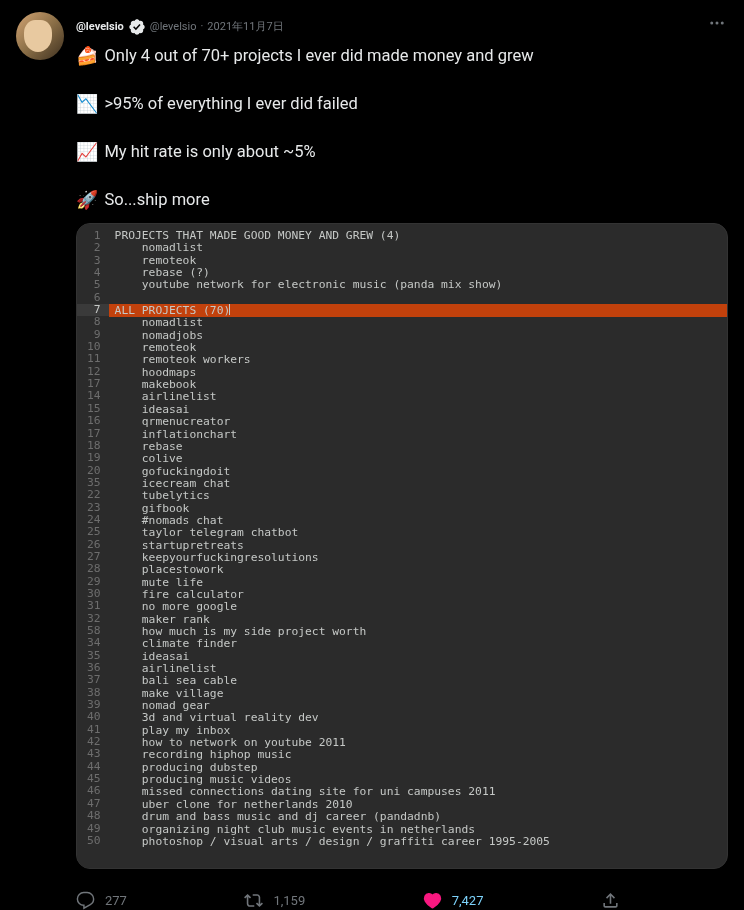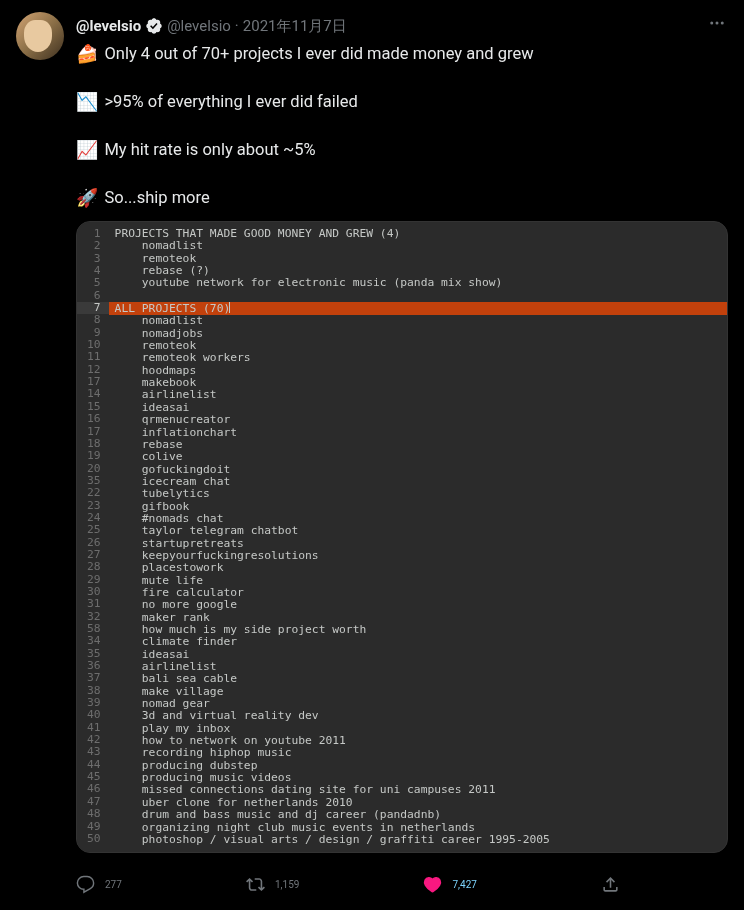--- a/index.html
+++ b/index.html
@@ -37,21 +37,21 @@
       border-radius: 40% 40% 50% 50%;
     }
     .content-col {
       flex: 1;
       min-width: 0;
     }
     .user-line {
       display: flex;
       align-items: center;
       gap: 4px;
-      font-size: 15px;
+      font-size: 11px;
       line-height: 20px;
     }
     .display-name {
       font-weight: 700;
       color: #e7e9ea;
     }
     .verified {
       width: 18px;
       height: 18px;
       fill: #e7e9ea;
@@ -102,21 +102,21 @@
       background: #2b2b2b;
       color: #6d6d6d;
       text-align: right;
       padding: 6px 8px 6px 10px;
       user-select: none;
       flex-shrink: 0;
     }
     .gutter .ln { display: block; }
     .gutter .hl { background: #3a3a3a; color: #c5c8c6; margin: 0 -8px 0 -10px; padding: 0 8px 0 10px; }
     .code-lines {
-      padding: 6px 10px 6px 6px;
+      padding: 6px 10px 20px 6px;
       flex: 1;
       white-space: pre;
     }
     .code-lines .cl { display: block; }
     .code-lines .hl { background: #c2410c; margin: 0 -10px 0 -6px; padding: 0 10px 0 6px; }
     .cursor {
       display: inline-block;
       width: 1px;
       height: 11px;
       background: #c5c8c6;
@@ -128,21 +128,21 @@
       align-items: center;
       justify-content: space-between;
       padding: 10px 60px 10px 76px;
       max-width: 680px;
     }
     .action {
       display: flex;
       align-items: center;
       gap: 10px;
       color: #71767b;
-      font-size: 10px;
+      font-size: 13px;
       cursor: pointer;
     }
     .action svg {
       width: 19px;
       height: 19px;
       fill: none;
       stroke: currentColor;
       stroke-width: 1.8;
     }
     .action.liked { color: #7dd3fc; }

